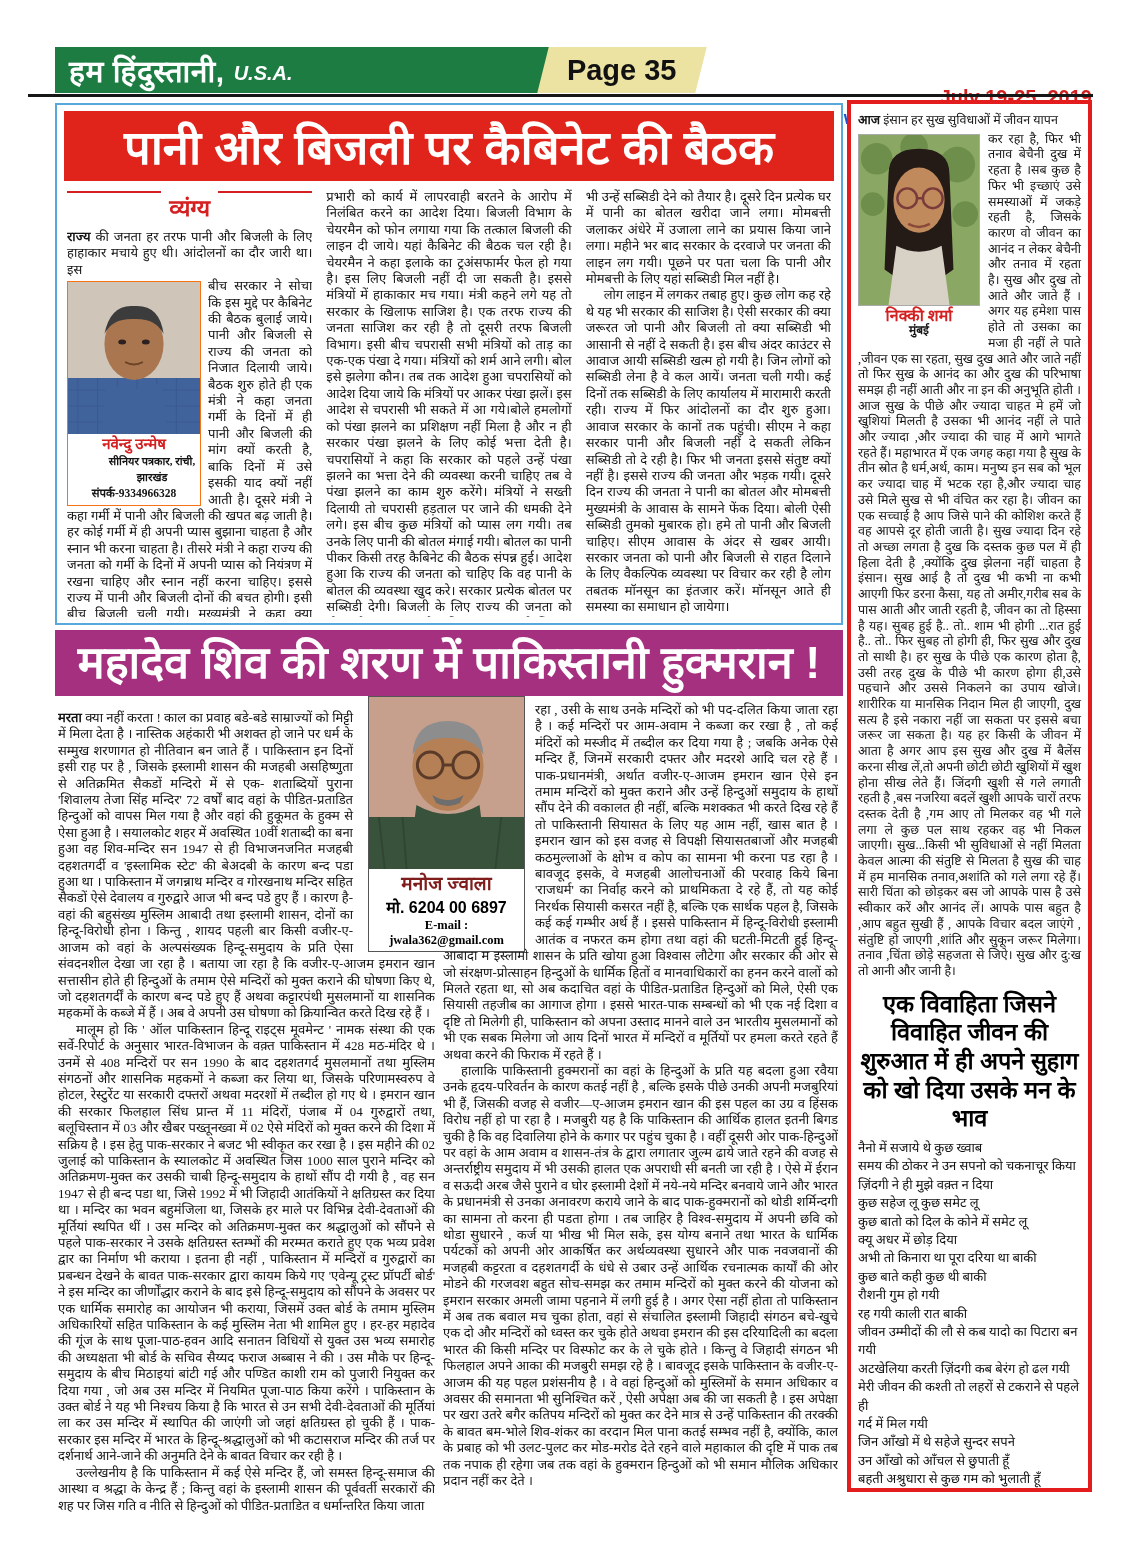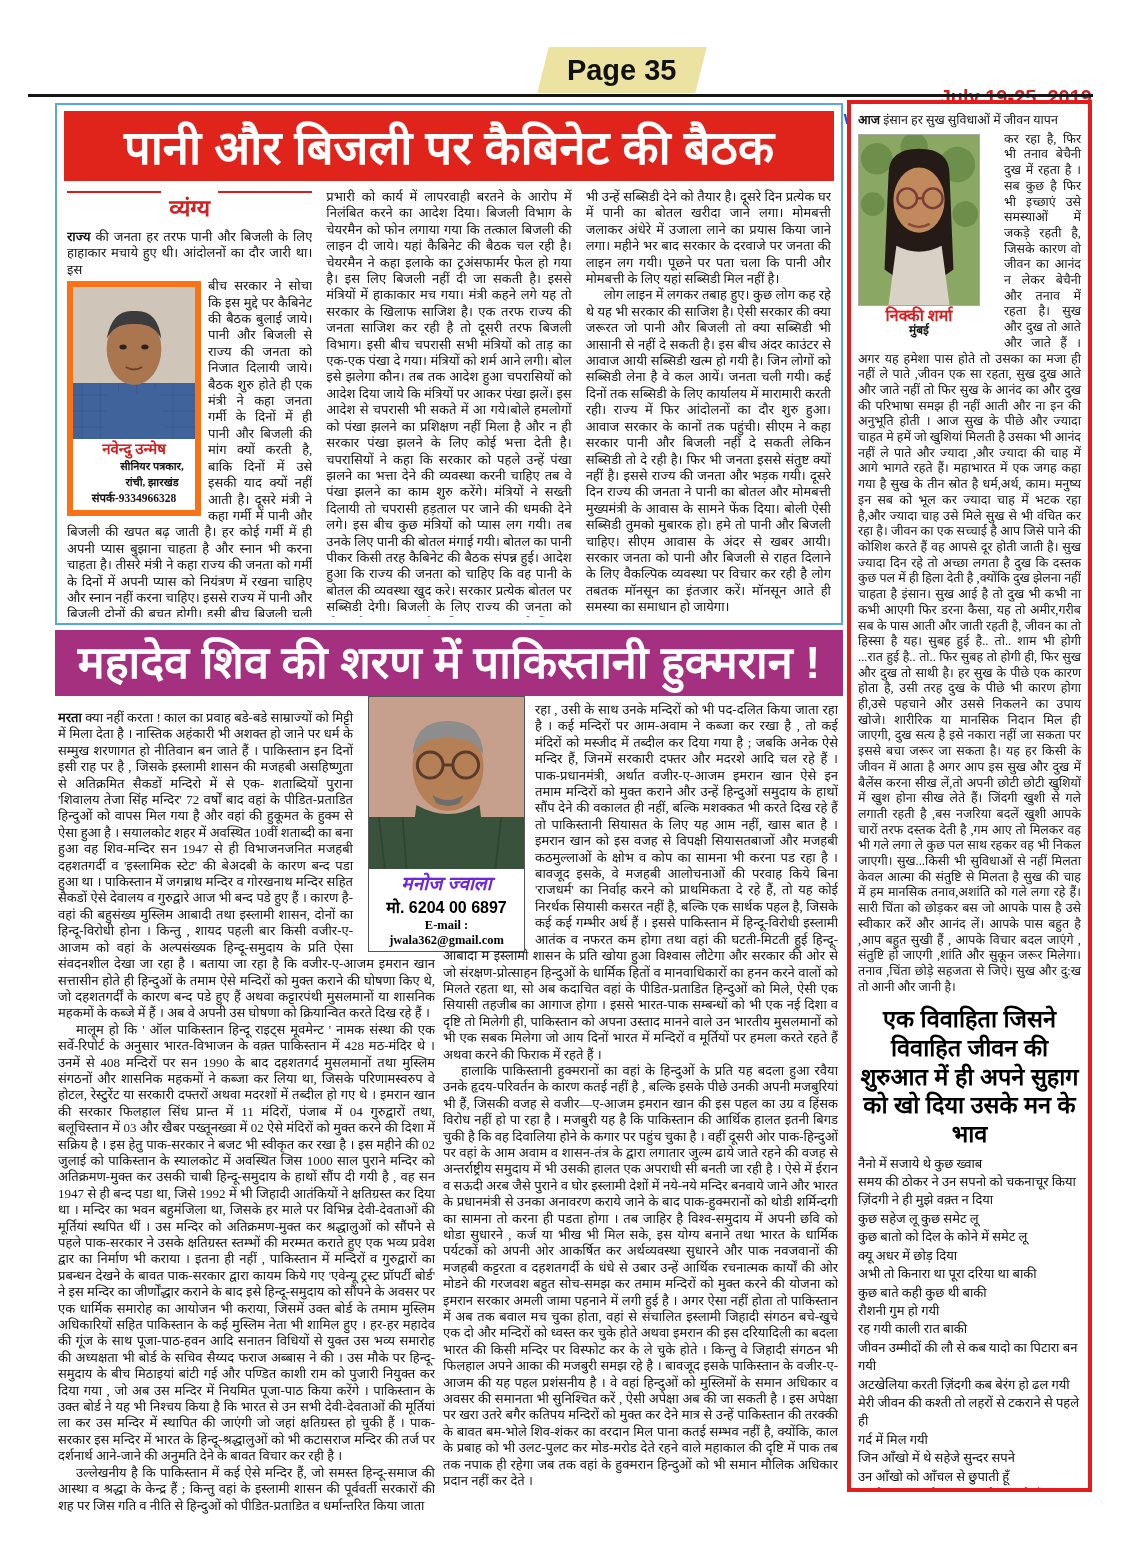--- a/index.html
+++ b/index.html
@@ -29,64 +29,68 @@
   .a1-box { position:absolute; left:55px; top:103px; width:788px; height:522px;
     border:2px solid #58a8dc; background:#fff; }
   .a1-band { position:absolute; left:7px; top:6px; right:7px; height:70px; background:#e0241b;
     display:flex; align-items:center; justify-content:center; }
   .a1-band span { color:#fff; font-size:47px; font-weight:bold; white-space:nowrap; }
   .a1-cols { position:absolute; left:10px; right:10px; top:84px; bottom:6px; display:flex; gap:14px; }
   .a1-col { flex:1 1 0; }
   .kicker { display:flex; align-items:flex-start; gap:8px; margin:2px 0 6px 0; }
   .kicker .kline { flex:1; border-top:2px solid #d42020; }
   .kicker .ktext { color:#d42020; font-size:23px; font-weight:bold; }
-  .ph-card1 { float:left; width:134px; margin:3px 7px 2px 0; border:6px solid #f97316; background:#fff; }
+  .ph-card1 { float:left; width:134px; margin:3px 7px 2px 0; border:1px solid #f97316; background:#fff; }
   .ph-card1 svg { display:block; width:100%; height:152px; }
   .cap1 { text-align:center; padding:2px 1px 3px; }
   .cap1 .nm { color:#d42020; font-weight:bold; font-size:15px; }
   .cap1 .rl { font-weight:bold; font-size:11px;margin-left:36px; }
   .cap1 .ct { font-weight:bold; font-size:11.5px; }
   .indent { text-indent:18px; }
 
   
   .a2-band { position:absolute; left:55px; top:630px; width:788px; height:66px; background:#a5307f;
     display:flex; justify-content:center; }
   .a2-band span { color:#fff; font-size:45px; font-weight:bold; white-space:nowrap; }
   .a2-body { position:absolute; left:58px; top:702px; width:780px; height:813px; }
   .a2-colA { position:absolute; left:0; top:8px; width:377px; height:813px; }
   .a2-colB { position:absolute; left:385px; top:0; width:395px; height:813px; }
   .cutA { float:right; width:82px; height:236px; }
   .cutB { float:left; width:92px; height:234px; }
   .ph-card2 { position:absolute; left:310px; top:-6px; width:157px; border:1px solid #555; background:#fff; }
   .ph-card2 svg { display:block; width:100%; height:172px; }
   .cap2 { text-align:center; padding:1px 1px 3px; }
-  .cap2 .nm { color:#6d28d9; font-weight:bold; font-size:19px;font-style:italic; }
+  .cap2 .nm { color:#7f1d1d; font-weight:bold; font-size:19px; }
   .cap2 .mo { font-weight:bold; font-size:16px; }
   .cap2 .em { font-weight:bold; font-size:12.5px; font-family:"Liberation Serif", serif; }
 
   
   .sb-box { position:absolute; left:847px; top:100px; width:245px; height:1392px;
     border:4px solid #e31d1d; background:#fff; padding:6px 7px; overflow:hidden; }
   .sb-headline { font-size:25px; line-height:1.16; font-weight:bold; color:#101010; text-align:center; }
   .sb-text { font-size:12.5px; line-height:15.7px; text-align:justify; color:#141414;
     font-family:"Liberation Serif", serif; margin-top:3px; }
-  .ph-card3 { float:left; width:122px; margin:2px 24px 2px 0; }
+  .ph-card3 { float:left; width:122px; margin:2px 8px 2px 0; }
   .ph-card3 svg { display:block; width:100%; height:172px; border:1px solid #aaa; }
   .cap3 { text-align:center; padding-top:2px; }
   .cap3 .nm { color:#d42020; font-weight:bold; font-size:16px; }
   .cap3 .ct { font-weight:bold; font-size:12px; }
   .poem-head { font-size:23.5px; line-height:1.22; font-weight:bold; text-align:center; margin-top:10px; }
   .poem-lines { white-space:pre-line; font-size:13px; line-height:18.4px; color:#111; margin-top:6px;
     font-family:"Liberation Serif", serif; }
 </style>
 </head>
 <body>
 
 <div class="page">
 
+  <div class="mast-green">
+    <span class="mast-title">हम हिंदुस्तानी,</span>
+    <span class="mast-usa">U.S.A.</span>
+  </div>
   <div class="mast-page">
     <span>Page 35</span>
   </div>
   <div class="mast-right">
     <div class="mast-date">July 19-25, 2019</div>
     <div class="mast-site">www.humhindustaniusa.com</div>
   </div>
   <div class="mast-rule"></div>
 
   <div class="a1-box">

